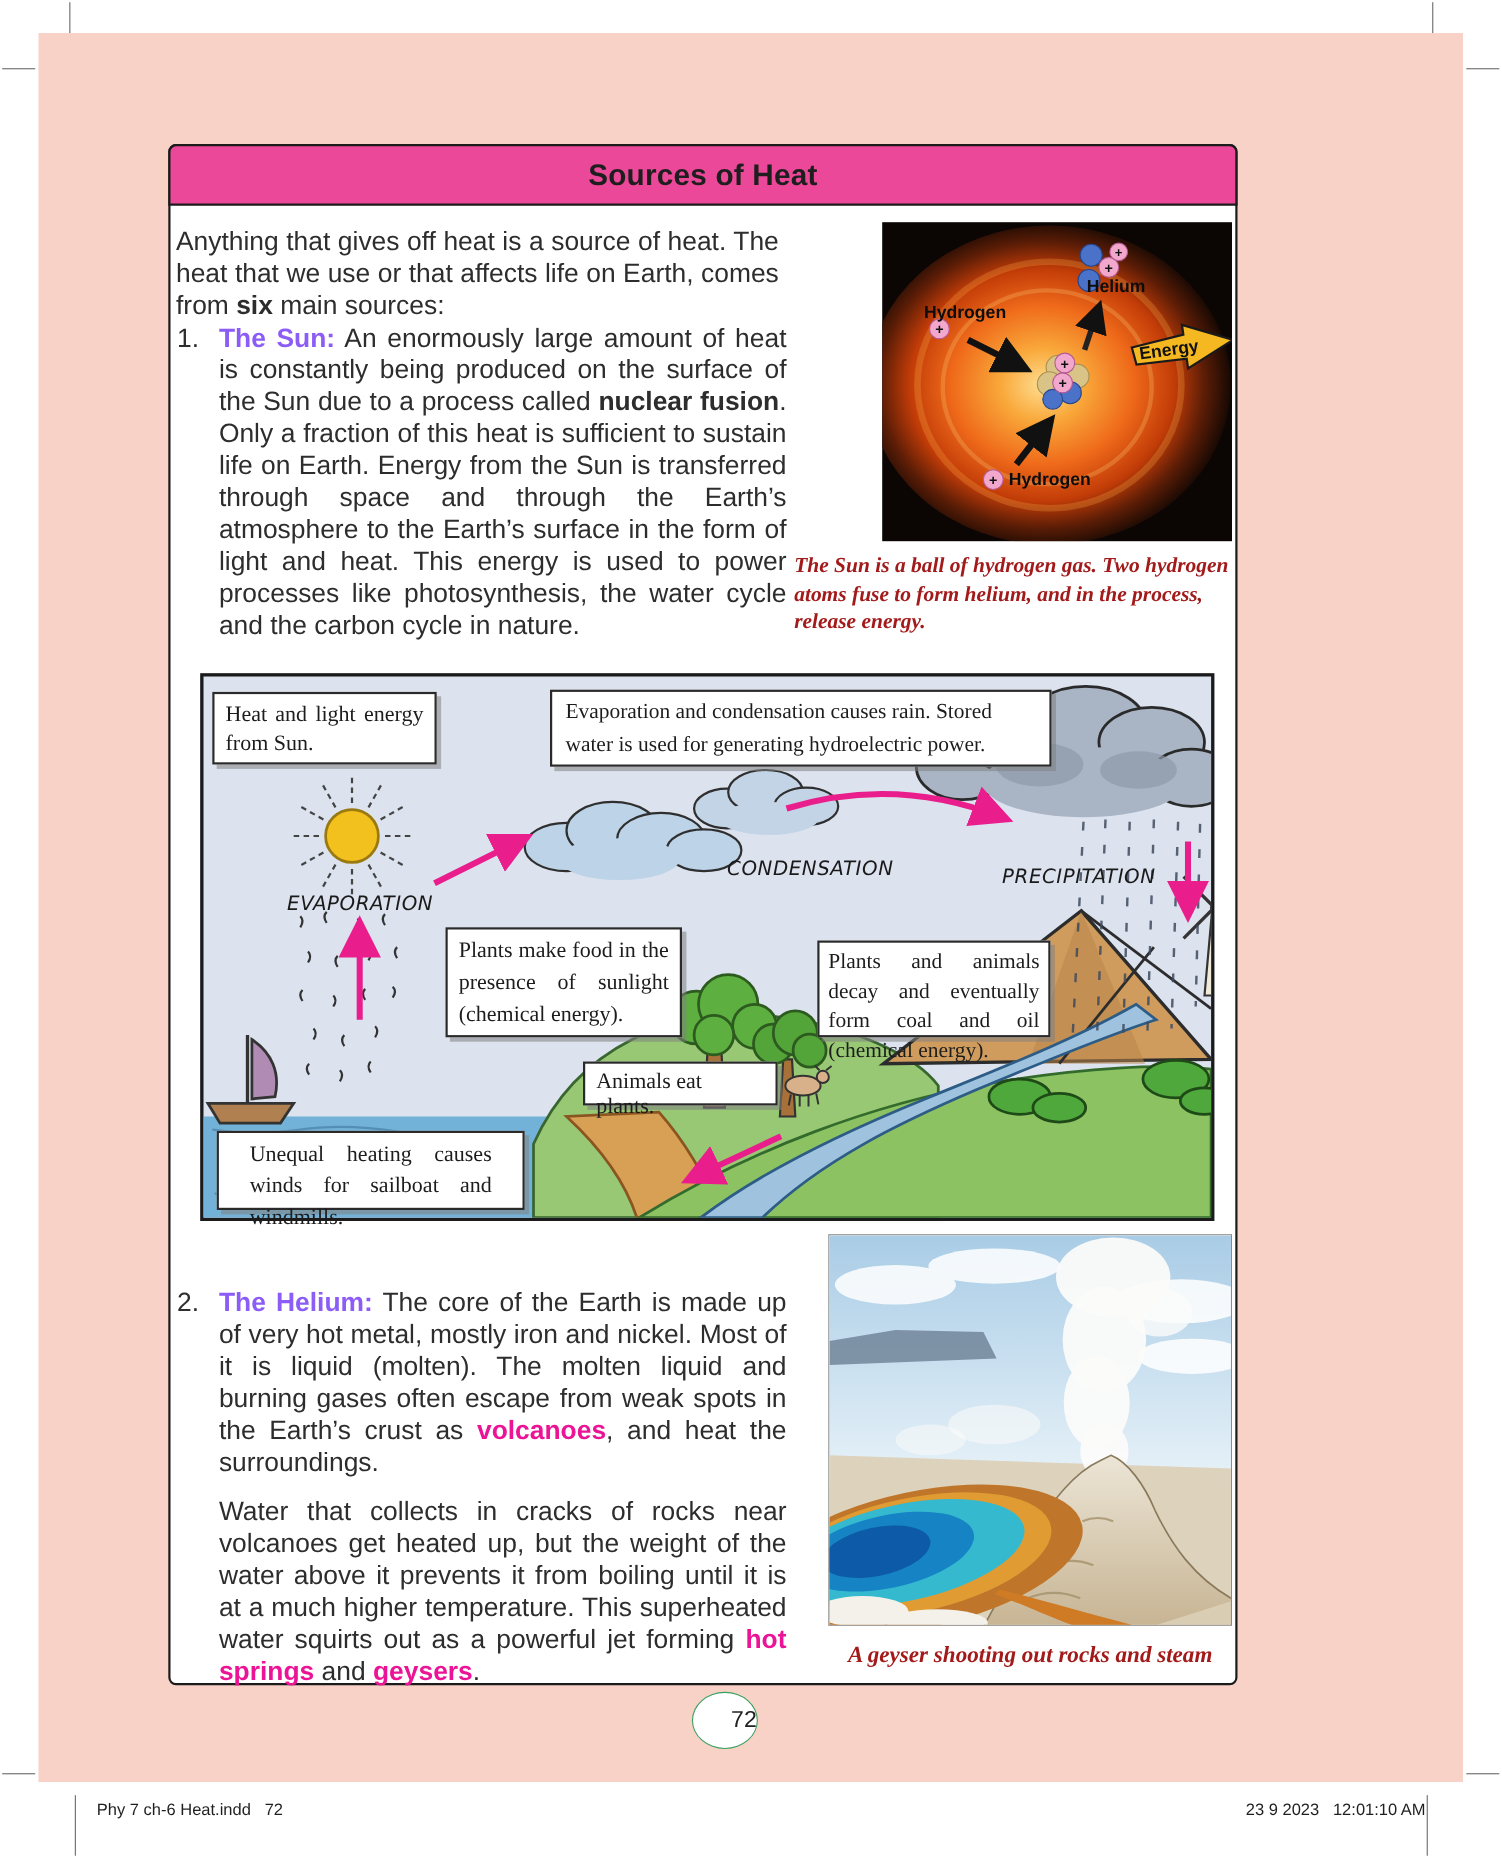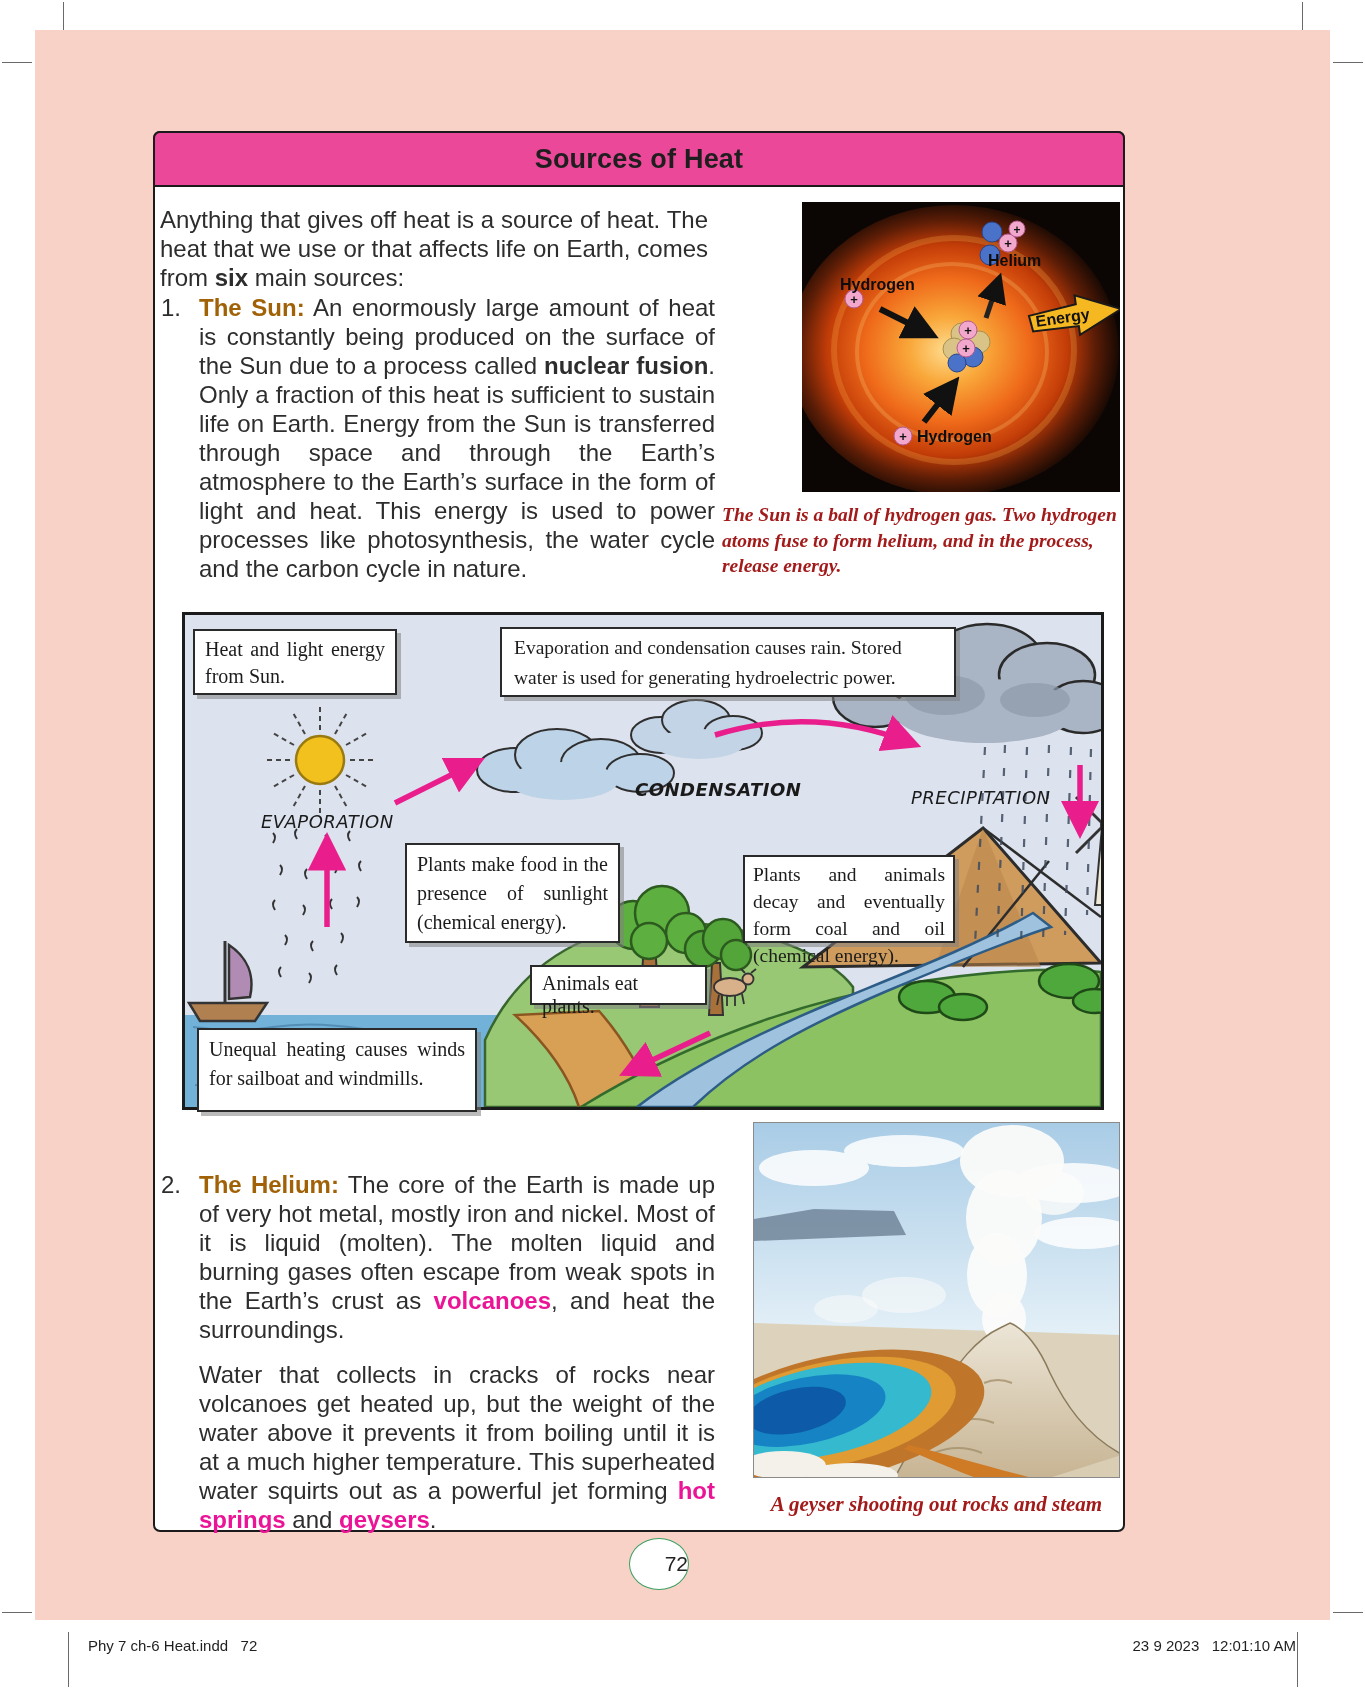--- a/index.html
+++ b/index.html
@@ -16,21 +16,21 @@
   #panel-header{left:153px;top:131px;width:972px;height:56px;background:#ec4899;
         border:2.5px solid #1b1b1b;border-radius:7px 7px 0 0;box-sizing:border-box;
         display:flex;align-items:center;justify-content:center;}
   #panel-header .title{font-size:27px;font-weight:bold;color:#1e1e1e;letter-spacing:.2px;}
   
   .bodytext{font-size:24px;line-height:29px;color:#2d2d2d;text-align:justify;}
   .intro{left:160px;top:205px;width:548px;}
   .numitem{position:absolute;}
   .numitem .num{position:absolute;left:0;top:0;}
   .numitem .itext{display:block;padding-left:38px;}
-  .red-head{color:#a16207;font-weight:bold;}
+  .red-head{color:#8b5cf6;font-weight:bold;}
   .kw{color:#ec1496;font-weight:bold;}
   
   #sun-fig{left:802px;top:202px;width:318px;height:290px;background:#0b0504;overflow:hidden;}
   #sun-fig svg{position:absolute;left:0;top:0;}
   .sunfig-label{position:absolute;font-size:16px;font-weight:bold;color:#0d0d0d;white-space:nowrap;}
   .fig-caption{font-family:"Liberation Serif",serif;font-weight:bold;font-style:italic;
                color:#a21a1a;}
   #sun-caption{left:722px;top:502px;width:396px;font-size:19.5px;line-height:25.5px;text-align:left;}
   
   #diagram{left:182px;top:612px;width:922px;height:498px;background:#dce2ee;
@@ -296,24 +296,24 @@
       <line x1="895" y1="150" x2="895" y2="213" marker-end="url(#ph)"></line>
       <line x1="525" y1="418" x2="444" y2="456" marker-end="url(#ph)"></line>
     </g>
   </svg>
 
   <div class="dbox" style="left:8px;top:14px;width:204px;height:66px;padding:5px 10px;font-size:20px;line-height:27px;text-align:justify;">Heat and light energy from Sun.</div>
   <div class="dbox" style="left:315px;top:12px;width:456px;height:70px;padding:4px 12px;font-size:19.5px;line-height:30px;">Evaporation and condensation causes rain. Stored water is used for generating hydroelectric power.</div>
   <div class="dbox" style="left:558px;top:240px;width:212px;height:88px;padding:4px 8px;font-size:19.5px;line-height:27px;text-align:justify;">Plants and animals decay and eventually form coal and oil (chemical energy).</div>
   <div class="dbox" style="left:220px;top:228px;width:215px;height:100px;padding:5px 10px;font-size:20px;line-height:29px;text-align:justify;">Plants make food in the presence of sunlight (chemical energy).</div>
   <div class="dbox" style="left:345px;top:350px;width:177px;height:40px;padding:5px 10px;font-size:20px;">Animals eat plants.</div>
-  <div class="dbox" style="left:12px;top:413px;width:280px;height:84px;padding:5px 10px;font-size:20px;line-height:29px;text-align:justify;">Unequal heating causes winds for sailboat and windmills.</div>
+  <div class="dbox" style="left:12px;top:413px;width:280px;height:72px;padding:5px 28px;font-size:20px;line-height:29px;text-align:justify;">Unequal heating causes winds for sailboat and windmills.</div>
 
   <div class="dlabel" style="left:76px;top:196px;">EVAPORATION</div>
-  <div class="dlabel" style="left:450px;top:164px;font-weight:bold;">CONDENSATION</div>
+  <div class="dlabel" style="left:476px;top:164px;">CONDENSATION</div>
   <div class="dlabel" style="left:726px;top:172px;">PRECIPITATION</div>
 </div>
 
 <div class="numitem bodytext" style="left:161px;top:1170px;width:554px;">
   <span class="num">2.</span>
   <span class="itext">
     <span class="red-head">The Helium:</span><span> The core of the Earth is made up of very hot metal, mostly iron and nickel. Most of it is liquid (molten). The molten liquid and burning gases often escape from weak spots in the Earth’s crust as </span><span class="kw">volcanoes</span><span>, and heat the surroundings.</span>
   </span>
 </div>
 <div class="abs bodytext" style="left:199px;top:1360px;width:516px;">

